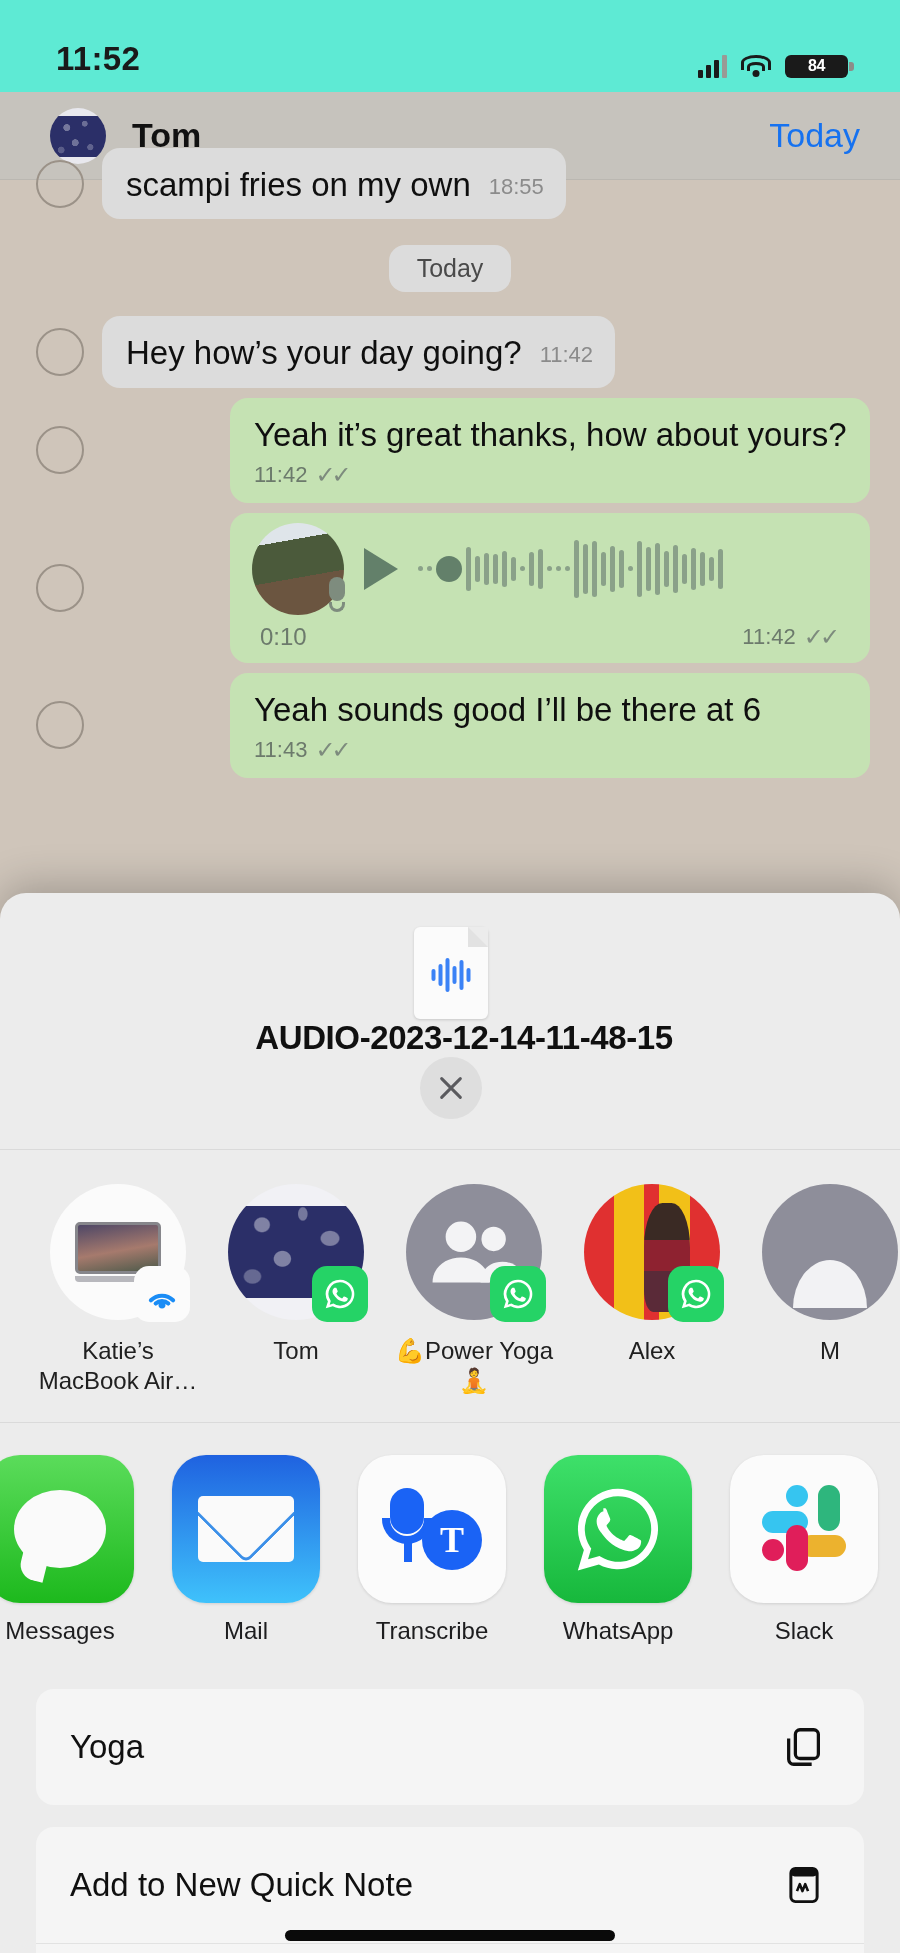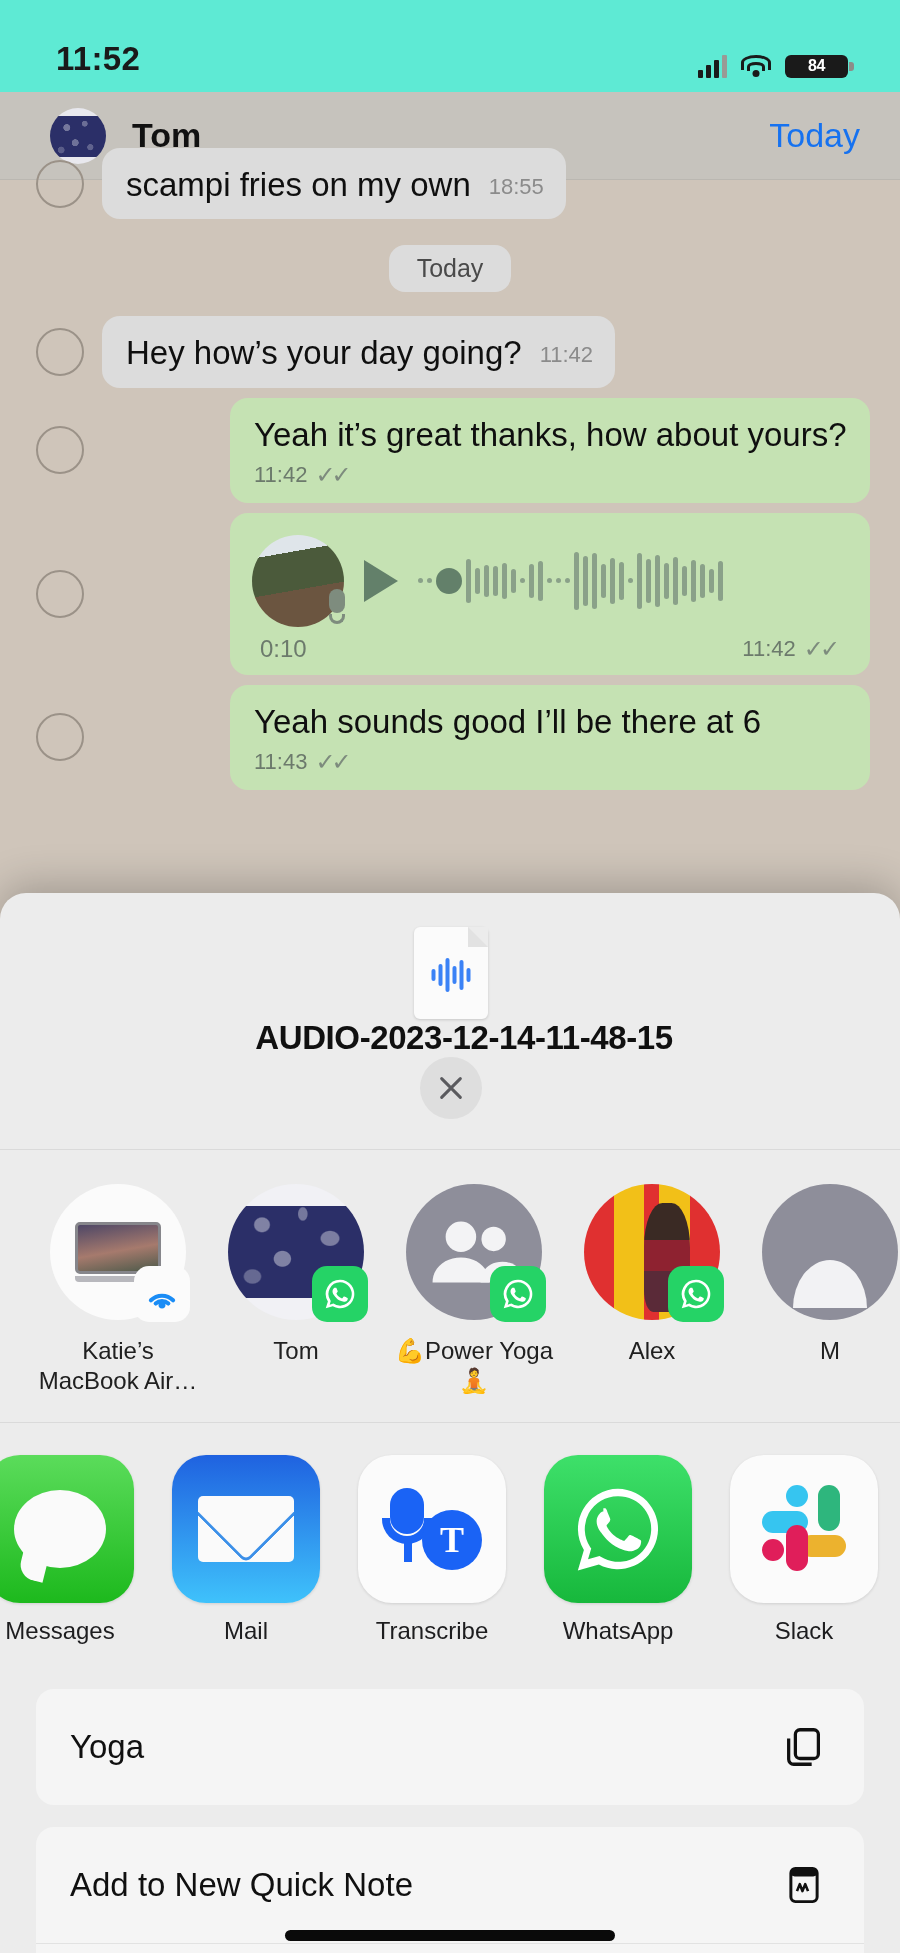--- a/index.html
+++ b/index.html
@@ -271,21 +271,21 @@
           <div class="btext">Yeah it’s great thanks, how about yours?</div>
           <div class="meta" style="justify-content:flex-end; margin-top:6px;">
             <span>11:42</span>
             <span class="ticks">✓✓</span>
           </div>
         </div>
       </div>
 
       <div class="row">
         <div class="sel"></div>
-        <div class="bubble out" style="width:742px; padding:22px 26px 12px 22px;">
+        <div class="bubble out" style="width:742px; padding:10px 26px 12px 22px;">
           <div class="voice">
             <div class="voice-av">
               <div class="voice-mic">
                   <b></b>
                   <i></i>
                 </div>
             </div>
             <div class="play"></div>
             <div class="wave">
               <span class="dot"></span>

